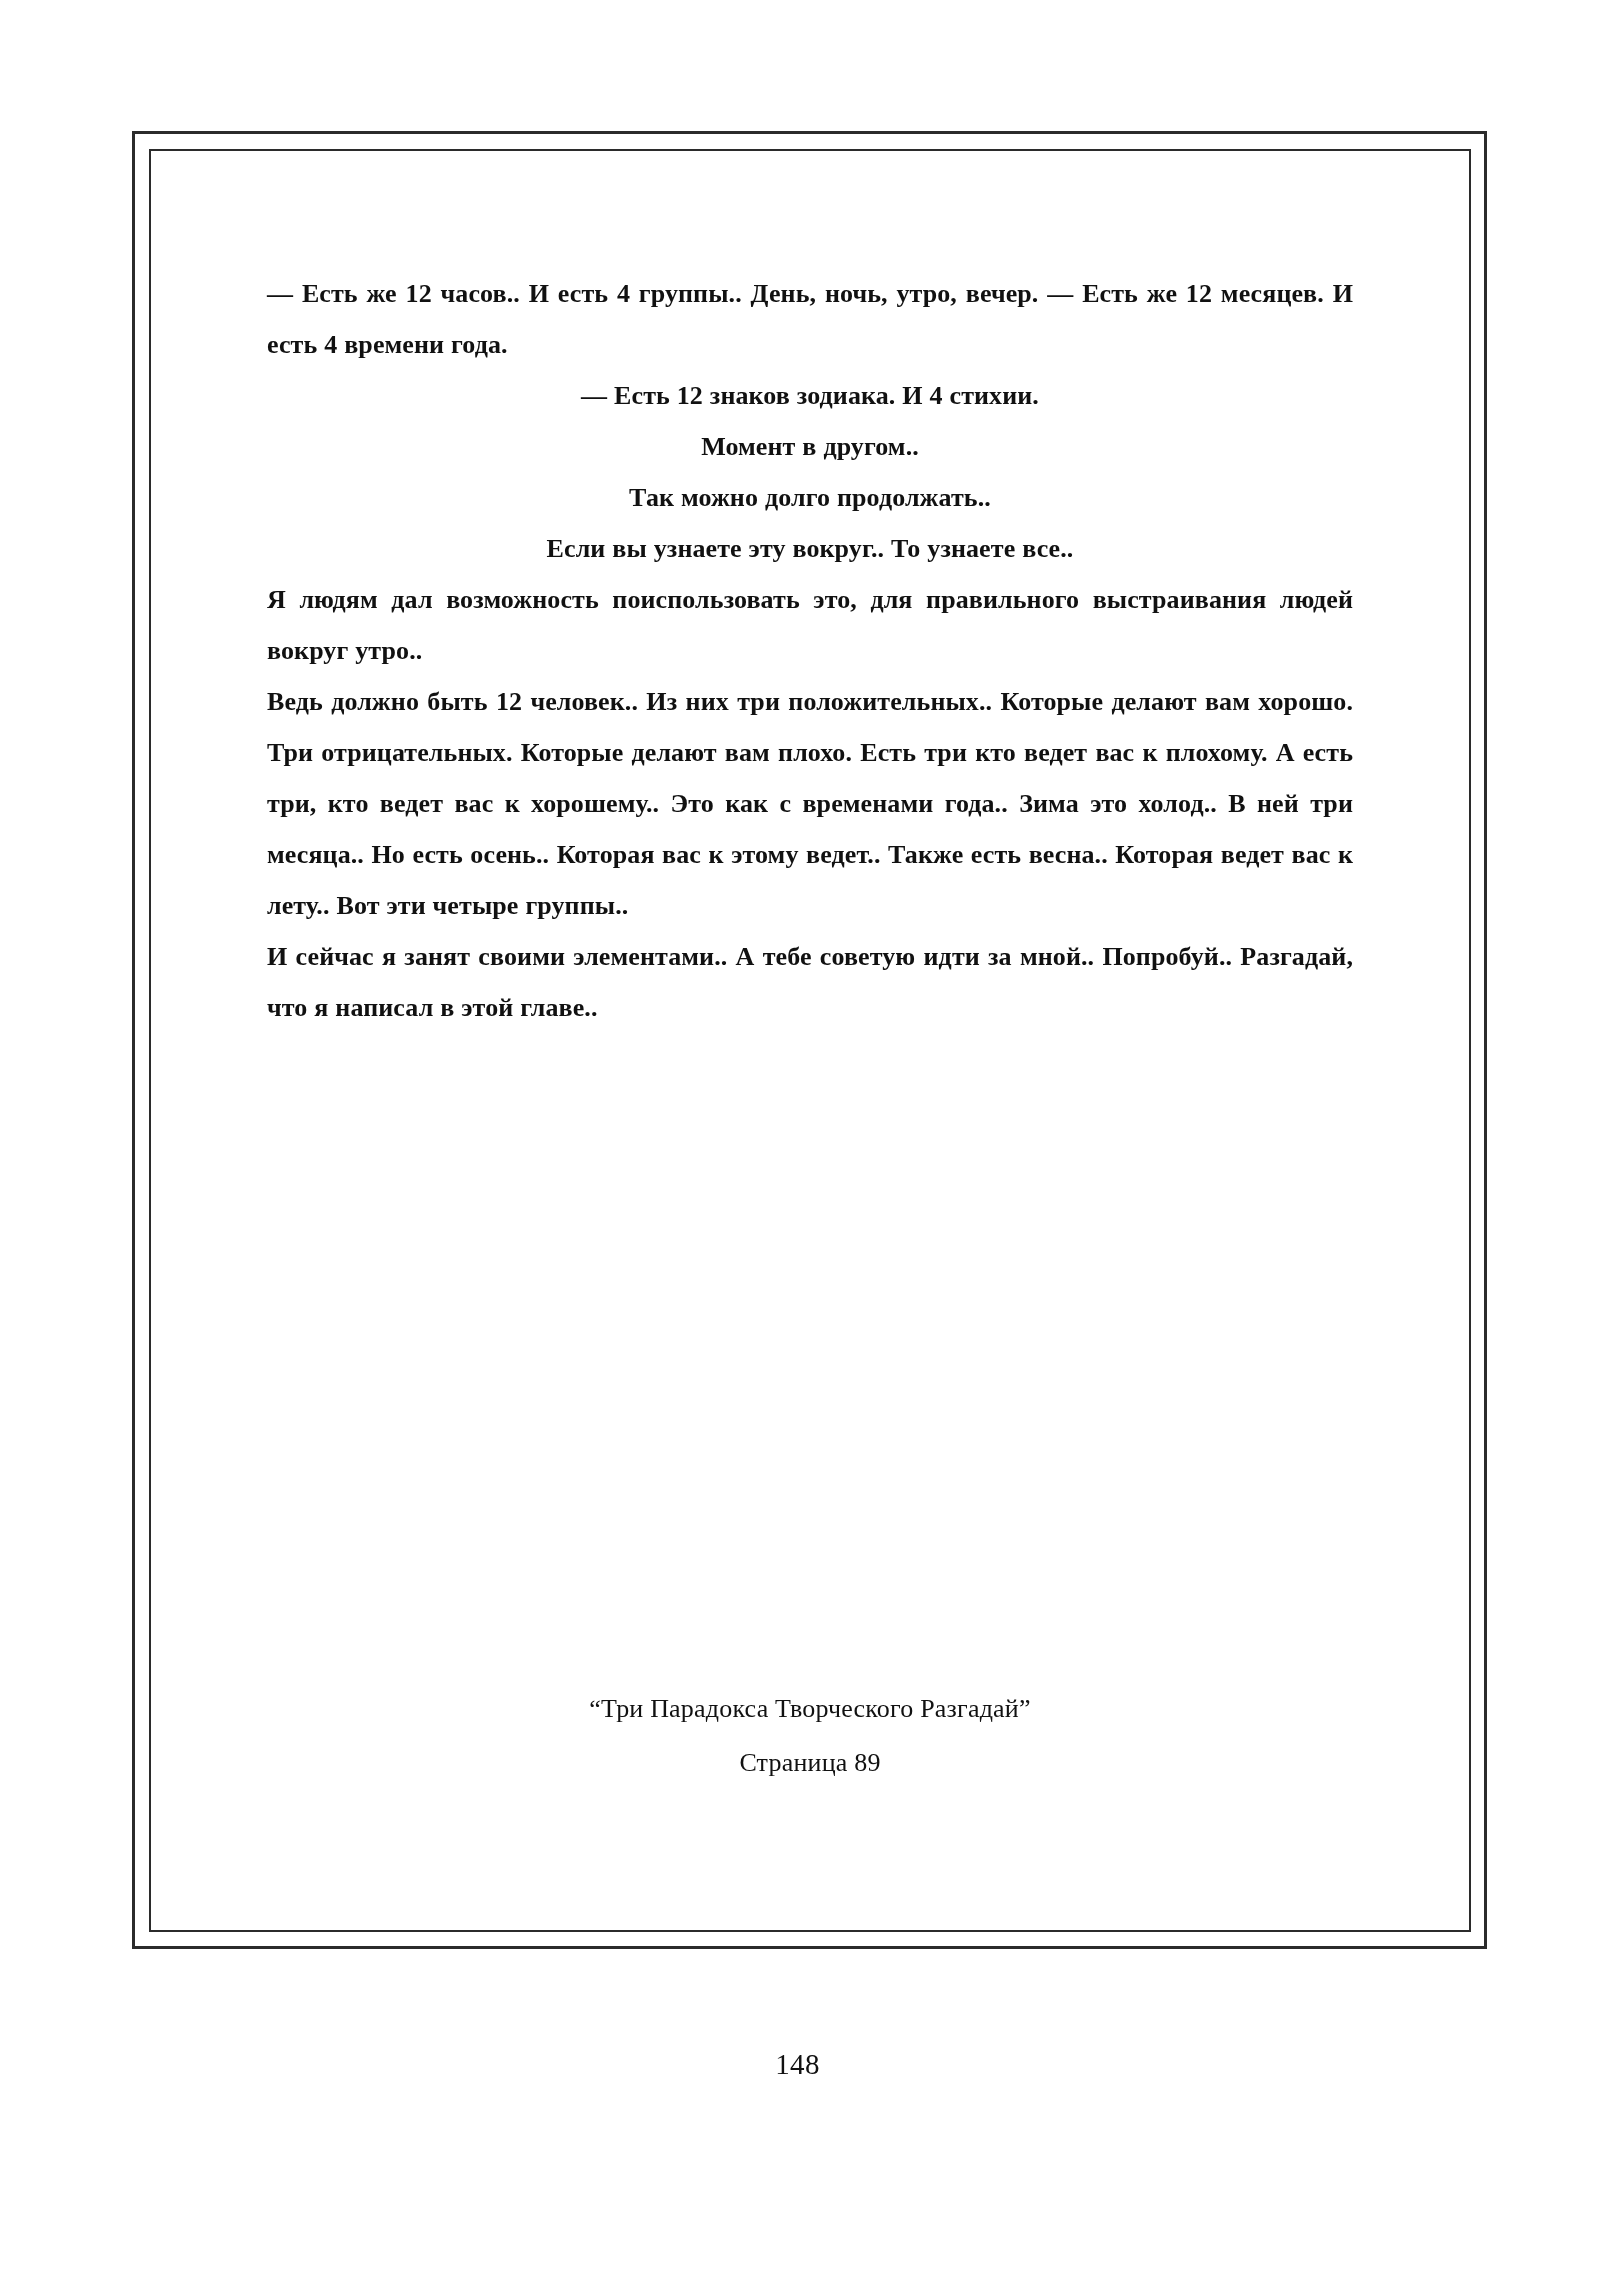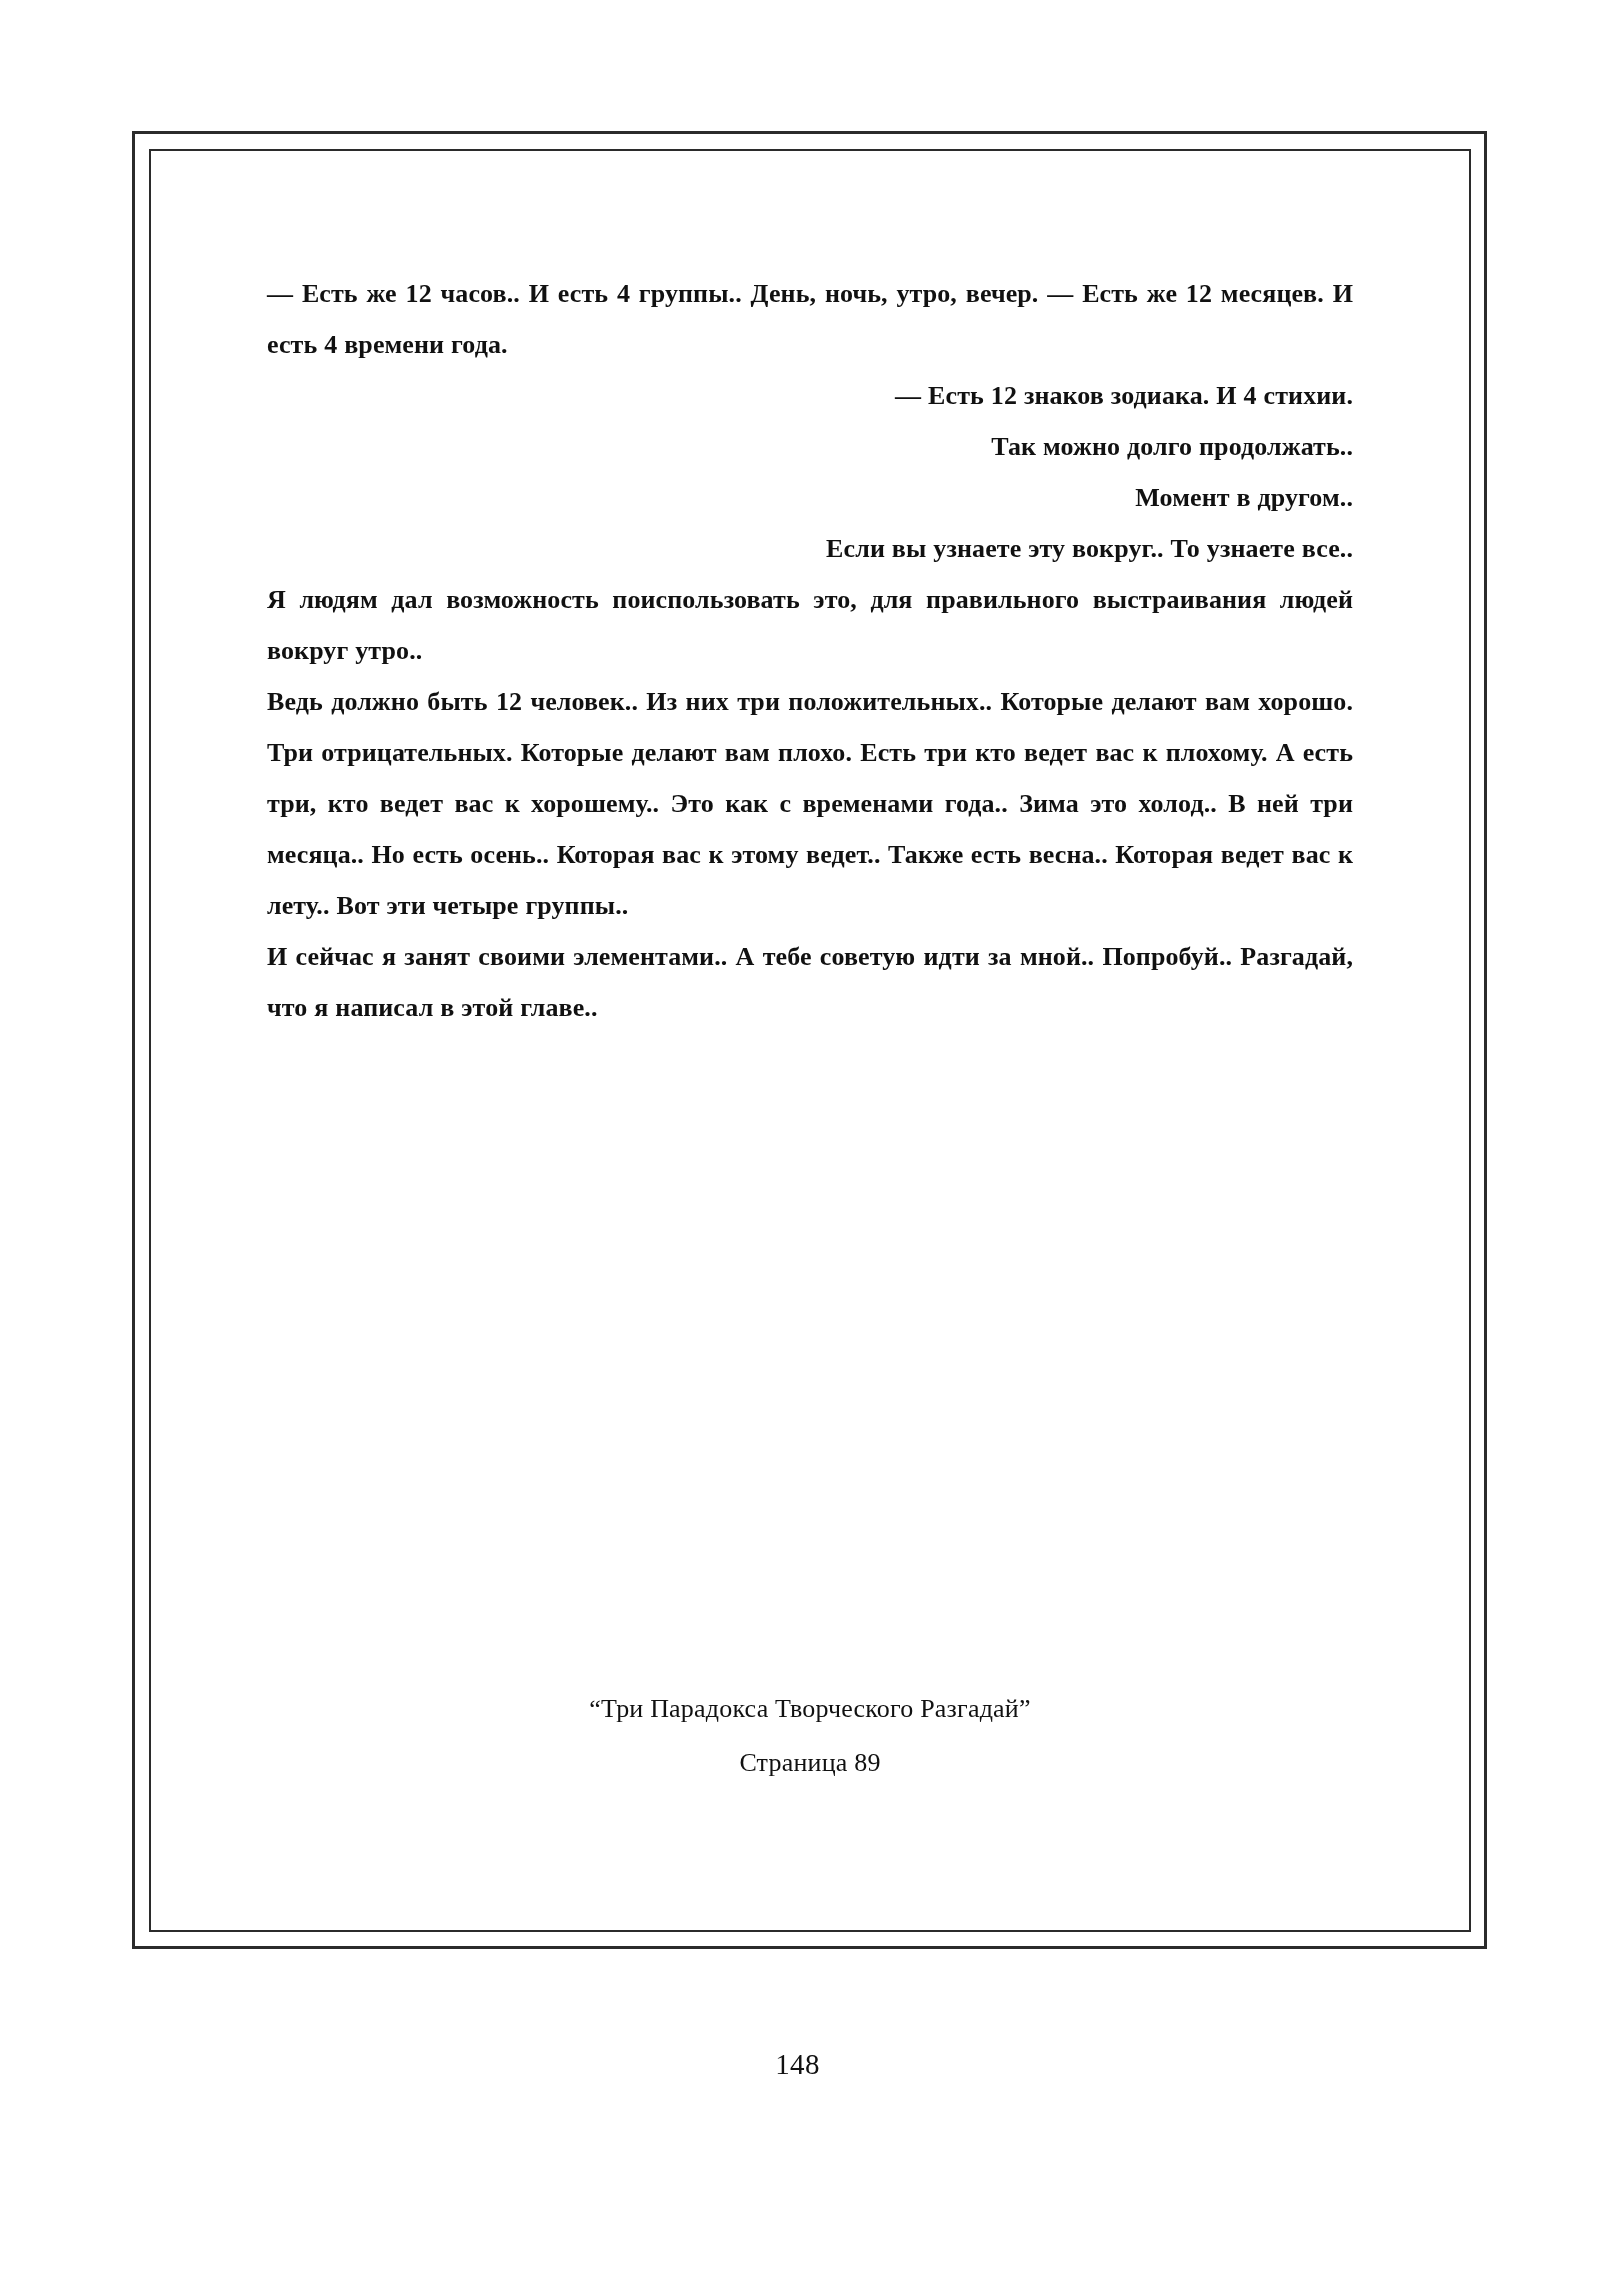--- a/index.html
+++ b/index.html
@@ -53,21 +53,21 @@
     letter-spacing: 0.1px;
     word-spacing: 0.3px;
     font-weight: bold;
     -webkit-font-smoothing: antialiased;
   }
   
   .para.justified {
     text-align: justify;
   }
   .para.flush {
-    text-align: right;
+    text-align: center;
   }
 
   
   #footer-block {
     position: absolute;
     left: 149px;
     top: 1690px;
     width: 1322px;
     text-align: center;
   }
@@ -98,22 +98,22 @@
 </style>
 </head>
 <body>
 
 <div id="frame-outer"></div>
 <div id="frame-inner"></div>
 
 <div id="text-column">
   <p class="para justified">— Есть же 12 часов.. И есть 4 группы.. День, ночь, утро, вечер. — Есть же 12 месяцев. И есть 4 времени года.</p>
   <p class="para flush">— Есть 12 знаков зодиака. И 4 стихии.</p>
+  <p class="para flush">Момент в другом..</p>
   <p class="para flush">Так можно долго продолжать..</p>
-  <p class="para flush">Момент в другом..</p>
   <p class="para flush">Если вы узнаете эту вокруг.. То узнаете все..</p>
   <p class="para justified">Я людям дал возможность поиспользовать это, для правильного выстраивания людей вокруг утро..</p>
   <p class="para justified">Ведь должно быть 12 человек.. Из них три положительных.. Которые делают вам хорошо. Три отрицательных. Которые делают вам плохо. Есть три кто ведет вас к плохому. А есть три, кто ведет вас к хорошему.. Это как с временами года.. Зима это холод.. В ней три месяца.. Но есть осень.. Которая вас к этому ведет.. Также есть весна.. Которая ведет вас к лету.. Вот эти четыре группы..</p>
   <p class="para justified">И сейчас я занят своими элементами.. А тебе советую идти за мной.. Попробуй.. Разгадай, что я написал в этой главе..</p>
 </div>
 
 <div id="footer-block">
   <p id="footer-title">“Три Парадокса Творческого Разгадай”</p>
   <p id="footer-page-label">Страница 89</p>
 </div>

